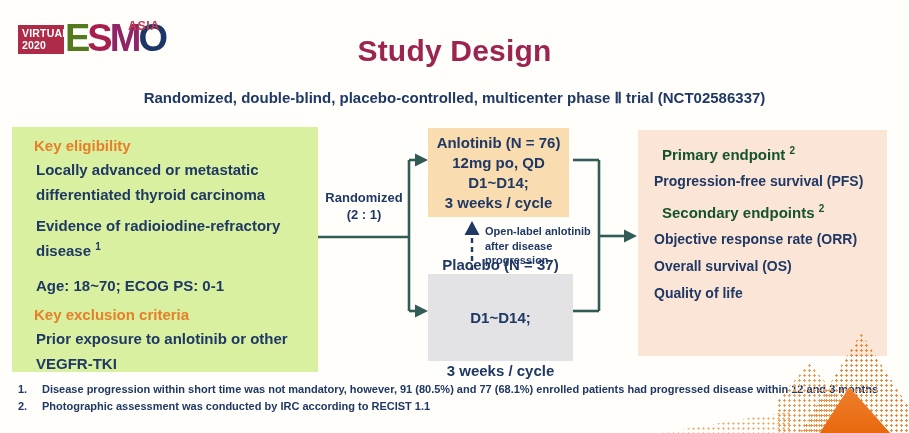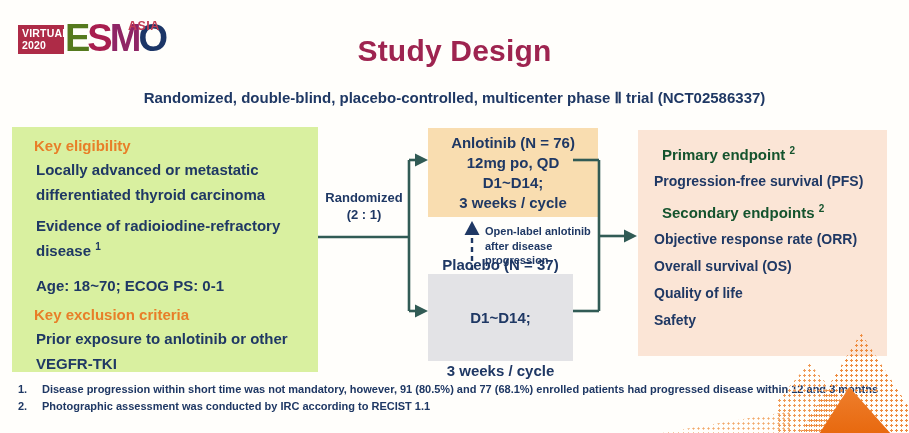--- a/index.html
+++ b/index.html
@@ -26,21 +26,21 @@
   .eligibility-box{left:12px;top:127px;width:306px;height:245px;background:#D9F0A0;padding:8px 10px 6px 8px;}
   .sec-heading{color:#E87E28;font-size:15px;font-weight:bold;margin:2px 0 5px 14px;}
   .elig-item{color:#1F3864;font-size:15px;font-weight:bold;line-height:21px;margin:0 0 10px 16px;}
   .elig-item sup{font-size:10px;}
 
   .rand-label{position:absolute;left:320px;top:189px;width:88px;text-align:center;
     color:#1F3864;font-size:13px;font-weight:bold;line-height:17px;}
 
   .arm-box{display:flex;flex-direction:column;justify-content:center;align-items:center;
     color:#1F3864;font-size:15px;font-weight:bold;line-height:20px;text-align:center;}
-  .arm-anlotinib{left:428px;top:128px;width:170px;height:89px;background:#F9DDB0;}
+  .arm-anlotinib{left:428px;top:128px;width:141px;height:89px;background:#F9DDB0;}
   .arm-placebo{left:428px;top:274px;width:145px;height:87px;background:#E3E3E6;gap:33px;}
 
   .crossover-note{position:absolute;left:485px;top:224px;width:125px;color:#1F3864;
     font-size:11px;font-weight:bold;line-height:14.5px;}
 
   .endpoints-box{left:638px;top:130px;width:249px;height:226px;background:#FBE5D6;padding:7px 8px 0 12px;}
   .ep-row{font-size:14px;font-weight:bold;line-height:27px;white-space:nowrap;}
   .ep-heading{color:#14532d;font-size:15px;margin-left:12px;}
   .ep-heading sup{font-size:10px;}
   .ep-item{color:#1F3864;margin-left:4px;}
@@ -118,21 +118,20 @@
     <div>progression</div>
   </div>
 
   <div class="box endpoints-box">
     <div class="ep-row ep-heading"><span>Primary endpoint</span> <sup>2</sup></div>
     <div class="ep-row ep-item">Progression-free survival (PFS)</div>
     <div class="ep-row ep-heading"><span>Secondary endpoints</span> <sup>2</sup></div>
     <div class="ep-row ep-item">Objective response rate (ORR)</div>
     <div class="ep-row ep-item">Overall survival (OS)</div>
     <div class="ep-row ep-item">Quality of life</div>
-    <div class="ep-row ep-item">Safety</div>
   </div>
 
   <svg class="flow-svg" width="909" height="433" viewBox="0 0 909 433">
     <g stroke="#315B55" stroke-width="2.6" fill="none">
       <path d="M318 237 L409 237"></path>
       <path d="M409 160 L409 311"></path>
       <path d="M409 160 L416 160"></path>
       <path d="M409 311 L416 311"></path>
       <path d="M573 160 L599 160"></path>
       <path d="M573 311 L599 311"></path>

